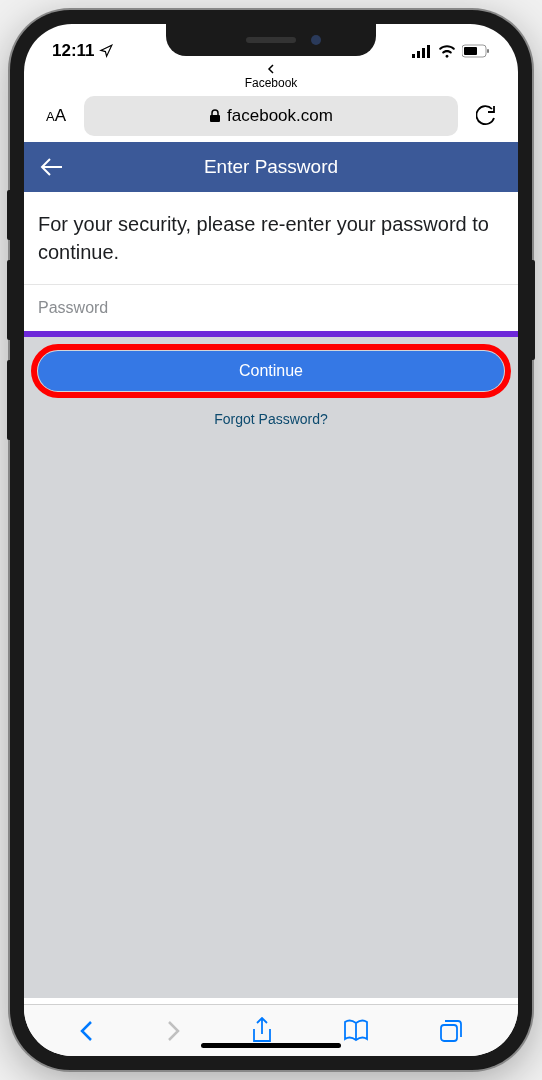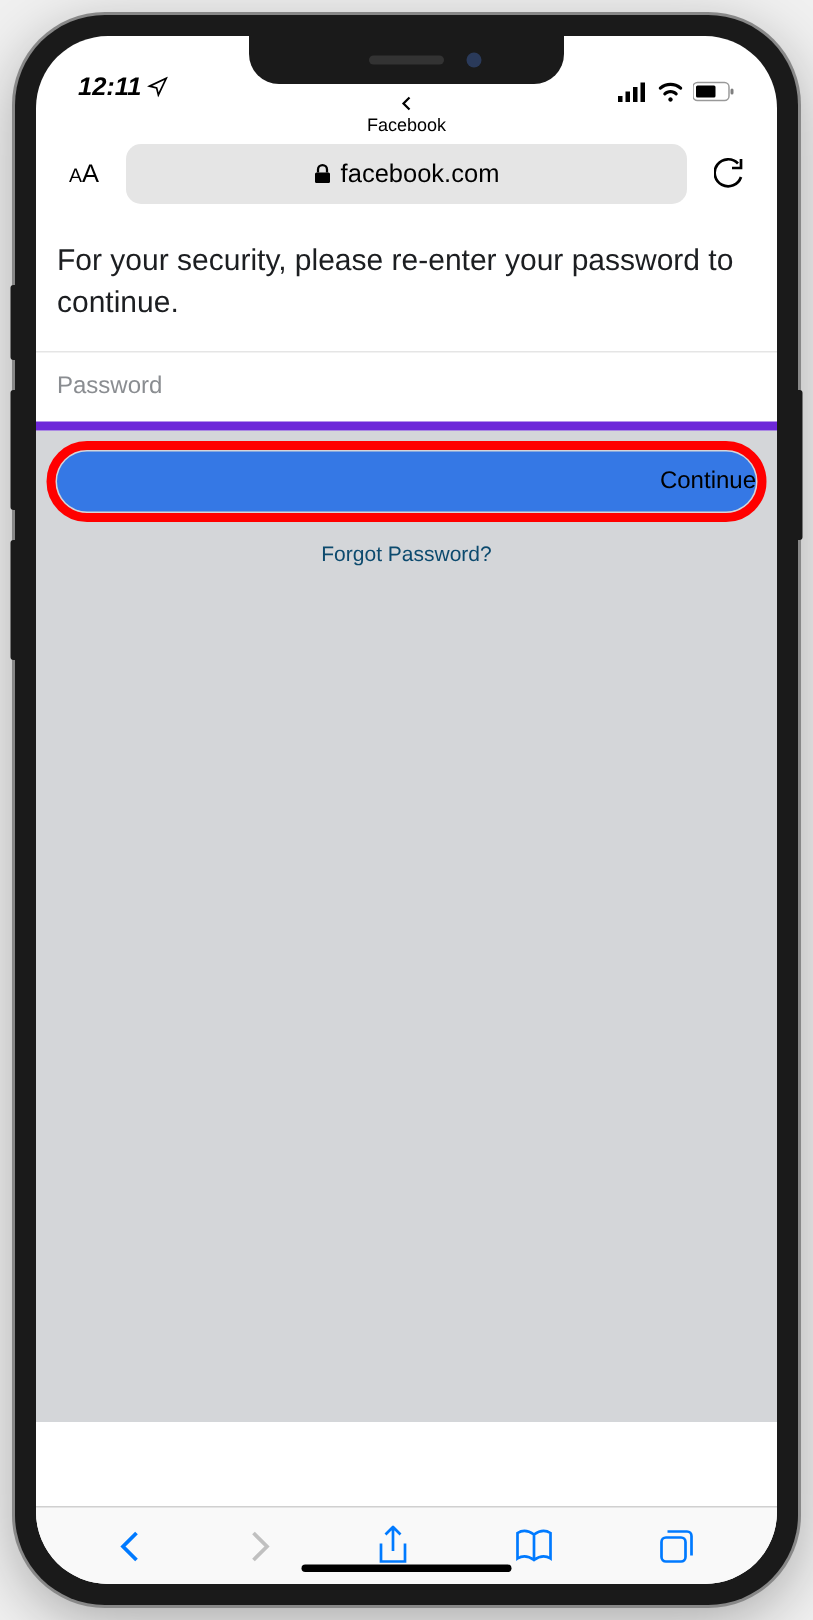--- a/index.html
+++ b/index.html
@@ -6,38 +6,38 @@
     body { background: #f0f0f0; display: flex; justify-content: center; padding: 10px; }
     .phone-frame { width: 522px; height: 1060px; background: #1a1a1a; border-radius: 60px; padding: 14px; box-shadow: 0 0 0 2px #888, 0 10px 40px rgba(0,0,0,0.3); position: relative; }
     .phone-frame::before { content: ''; position: absolute; left: -3px; top: 180px; width: 3px; height: 50px; background: #1a1a1a; border-radius: 2px 0 0 2px; }
     .phone-frame::after { content: ''; position: absolute; left: -3px; top: 250px; width: 3px; height: 80px; background: #1a1a1a; border-radius: 2px 0 0 2px; }
     .side-btn { position: absolute; left: -3px; top: 350px; width: 3px; height: 80px; background: #1a1a1a; border-radius: 2px 0 0 2px; }
     .right-btn { position: absolute; right: -3px; top: 250px; width: 3px; height: 100px; background: #1a1a1a; border-radius: 0 2px 2px 0; }
     .screen { width: 100%; height: 100%; background: #fff; border-radius: 48px; overflow: hidden; position: relative; }
     .notch { position: absolute; top: 0; left: 50%; transform: translateX(-50%); width: 210px; height: 32px; background: #1a1a1a; border-radius: 0 0 20px 20px; z-index: 100; display: flex; align-items: center; justify-content: center; gap: 40px; }
     .notch-speaker { width: 50px; height: 6px; background: #333; border-radius: 3px; }
     .notch-camera { width: 10px; height: 10px; background: #2a3a5a; border-radius: 50%; position: absolute; right: 55px; }
-    .status-bar { height: 44px; display: flex; justify-content: space-between; align-items: flex-end; padding: 0 28px; padding-top: 10px; font-size: 17px; font-weight: 600; font-style: italic; }
+    .status-bar { height: 44px; display: flex; justify-content: space-between; align-items: center; padding: 0 28px; padding-top: 10px; font-size: 17px; font-weight: 600; }
     .status-left { display: flex; align-items: center; gap: 4px; }
     .status-right { display: flex; align-items: center; gap: 6px; }
     .back-app { font-size: 12px; font-weight: 400; padding: 0 19px; margin-top: -4px; display: flex; align-items: center; gap: 2px; flex-direction: column; }
     .url-bar { height: 52px; display: flex; align-items: center; padding: 6px 14px; gap: 10px; }
     .aa-control { font-size: 17px; padding: 4px 8px; }
     .aa-small { font-size: 13px; }
     .url-field { flex: 1; background: #e5e5e5; border-radius: 10px; height: 40px; display: flex; align-items: center; justify-content: center; gap: 6px; font-size: 17px; color: #000; }
     .reload-btn { padding: 4px 8px; }
     .page-header { background: #3b5998; height: 50px; display: flex; align-items: center; padding: 0 16px; color: #fff; position: relative; }
     .back-arrow { position: absolute; left: 16px; }
     .page-title { flex: 1; text-align: center; font-size: 19px; font-weight: 500; }
     .content-area { background: #d4d6d9; height: calc(100% - 44px - 20px - 52px - 50px - 52px - 8px); }
     .security-box { background: #fff; padding: 18px 14px; font-size: 20px; line-height: 1.4; color: #1c1e21; }
     .password-input { width: 100%; border: none; border-top: 1px solid #e5e5e5; border-bottom: 6px solid #6d28d9; padding: 14px 14px; font-size: 16px; outline: none; background: #fff; }
     .password-input::placeholder { color: #8a8d91; }
     .button-wrap { padding: 14px 14px; position: relative; }
-    .continue-btn { width: 100%; background: #3578e5; color: #000000; border: none; border-radius: 22px; height: 40px; font-size: 16px; font-weight: 500; cursor: pointer; text-align: right; }
+    .continue-btn { width: 100%; background: #3578e5; color: #ffffff; border: none; border-radius: 22px; height: 40px; font-size: 16px; font-weight: 500; cursor: pointer; }
     .highlight-ring { position: absolute; top: 7px; left: 7px; right: 7px; bottom: 7px; border: 6px solid #ff0000; border-radius: 30px; pointer-events: none; }
     .forgot-link { text-align: center; color: #0c4a6e; font-size: 14px; padding: 6px; }
     .bottom-bar { position: absolute; bottom: 0; left: 0; right: 0; height: 52px; background: #f9f9f9; border-top: 1px solid #d0d0d0; display: flex; justify-content: space-around; align-items: center; padding: 0 20px; }
     .home-indicator { position: absolute; bottom: 8px; left: 50%; transform: translateX(-50%); width: 140px; height: 5px; background: #000; border-radius: 3px; }
     .bottom-bar > * { color: #007aff; }
     .bottom-bar .disabled { color: #c0c0c0; }
     svg { display: block; }
   </style>
 </head>
 <body>
@@ -95,20 +95,28 @@
         <span>facebook.com</span>
       </div>
       <div class="reload-btn">
         <svg width="20" height="22" viewBox="0 0 20 22">
             <path d="M16 4a9 9 0 10 2 9" stroke="#000" stroke-width="1.8" fill="none"></path>
             <path d="M18 1l0 6-6 0" stroke="#000" stroke-width="1.8" fill="none"></path>
           </svg>
       </div>
     </div>
 
+    <div class="page-header">
+      <div class="back-arrow">
+        <svg width="24" height="20" viewBox="0 0 24 20">
+            <path d="M10 2L2 10l8 8M2 10h20" stroke="#fff" stroke-width="2" fill="none"></path>
+          </svg>
+      </div>
+      <div class="page-title">Enter Password</div>
+    </div>
 
     <div class="content-area">
       <div class="security-box">For your security, please re-enter your password to continue.</div>
       <input type="password" class="password-input" placeholder="Password" style="">
       <div class="button-wrap">
         <button class="continue-btn">Continue</button>
         <div class="highlight-ring"></div>
       </div>
       <div class="forgot-link">Forgot Password?</div>
     </div>

